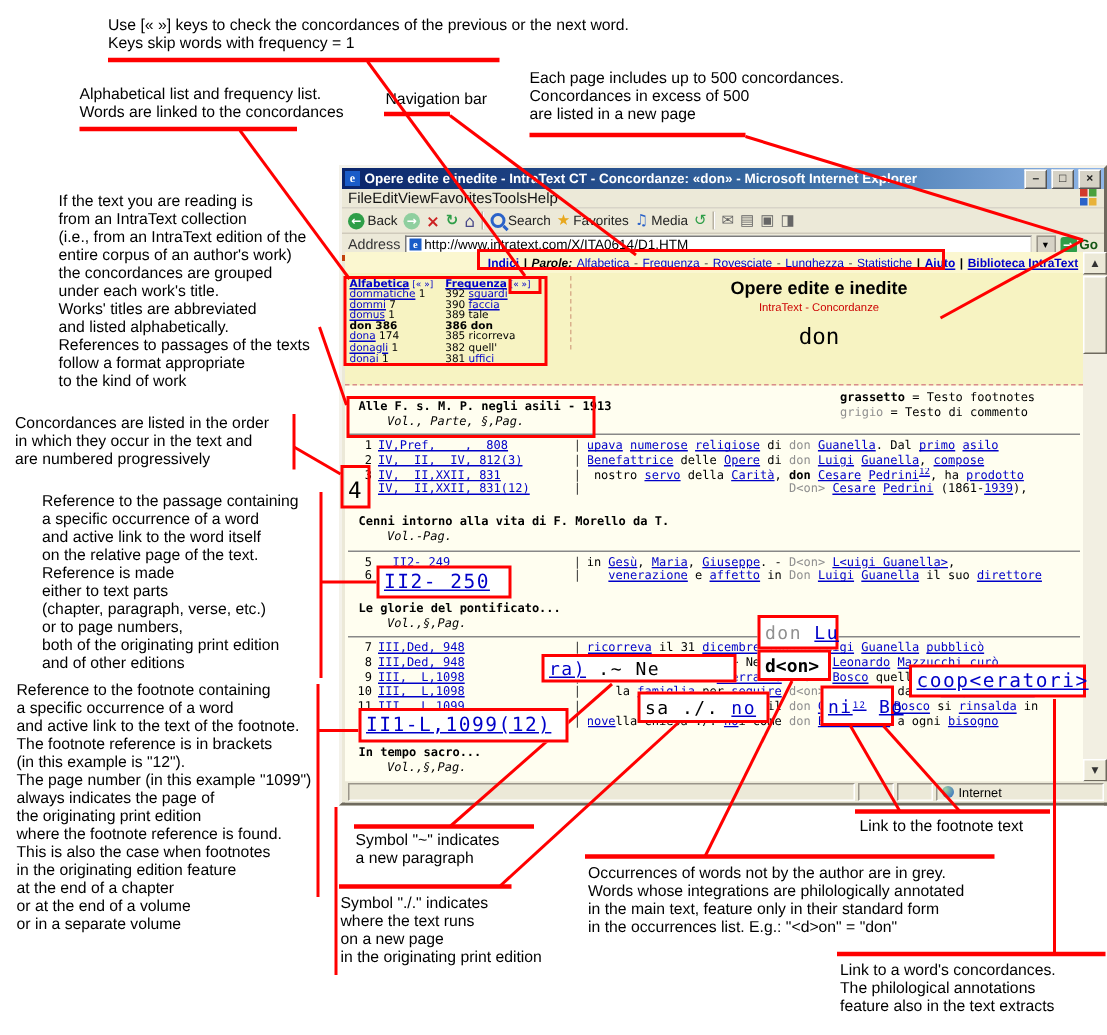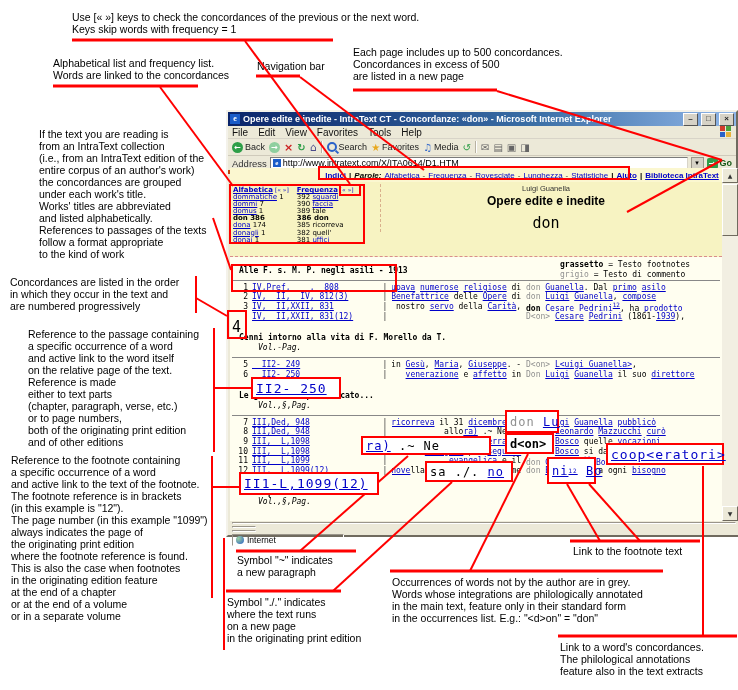--- a/index.html
+++ b/index.html
@@ -12,21 +12,21 @@
   
   #win{position:absolute;left:226px;top:110px;width:512px;height:427px;background:#ECE9D8;
        border:2px solid;border-color:#f4f2ea #6f6a5e #6f6a5e #f4f2ea;box-sizing:border-box;z-index:1;}
   #titlebar{height:14px;background:linear-gradient(to right,#0a246a,#3a6ea5 60%,#90b6e8);
             display:flex;align-items:center;padding:0 2px;gap:3px;}
   .title-eicon{width:10px;height:10px;background:#1a5cc8;color:#fff;font:bold 8px/10px "Liberation Serif",serif;
                text-align:center;flex:0 0 auto;}
   #titlebar .ttext{color:#fff;font:bold 9px "Liberation Sans",sans-serif;white-space:nowrap;overflow:hidden;flex:1;}
   .wctl{width:13px;height:11px;background:#d6d2c6;border:1px solid;border-color:#fff #555 #555 #fff;
         font:bold 8px/9px "Liberation Sans",sans-serif;text-align:center;color:#222;flex:0 0 auto;}
-  #menubar{height:12px;display:flex;align-items:center;gap:10px;padding:0 4px;border-bottom:1px solid #d8d4c8;}
+  #menubar{height:12px;display:flex;align-items:center;padding:0 4px;border-bottom:1px solid #d8d4c8;}
   .menu-item{font:10px "Liberation Sans",sans-serif;color:#111;}
   #menubar .flag{margin-left:auto;width:12px;height:12px;display:grid;grid-template-columns:5px 5px;grid-template-rows:5px 5px;gap:1px;}
   .flag i{display:block;}
   #toolbar{height:16px;display:flex;align-items:center;gap:4px;padding:0 4px;border-bottom:1px solid #cfcabb;}
   .tbtn{display:flex;align-items:center;gap:2px;}
   .tlabel{font:9px "Liberation Sans",sans-serif;color:#222;}
   .ticon{display:inline-block;text-align:center;}
   .icon-circ{width:11px;height:11px;border-radius:50%;color:#fff;font:bold 8px/11px "DejaVu Sans",sans-serif;}
   .ic-back{background:#2e9e48;}
   .ic-fwd{background:#8fcf9f;}
@@ -96,21 +96,21 @@
   .t-b{color:#000;font-weight:bold;}
   .t-sup{color:#0000C8;text-decoration:underline;font-size:6px;vertical-align:super;line-height:6px;}
   
   #vscroll{position:absolute;right:0;top:0;width:16px;height:353px;background:#F2EFE2;}
   .sbtn{position:absolute;left:0;width:16px;height:15px;background:#ECE9D8;border:1px solid;
         border-color:#fff #6f6a5e #6f6a5e #fff;box-sizing:border-box;font:6px/13px "DejaVu Sans",sans-serif;text-align:center;color:#333;}
   #sthumb{position:absolute;left:0;top:16px;width:16px;height:52px;background:#ECE9D8;border:1px solid;
           border-color:#fff #6f6a5e #6f6a5e #fff;box-sizing:border-box;}
   
   #statusbar{position:absolute;left:2px;top:409px;width:508px;height:14px;background:#ECE9D8;
-             display:flex;gap:2px;padding:1px 2px;box-sizing:border-box;flex-direction:column;}
+             display:flex;align-items:center;gap:2px;padding:1px 2px;box-sizing:border-box;}
   .spanel{height:10px;border:1px solid;border-color:#9a958a #fff #fff #9a958a;}
   .sp1{flex:1;}
   .sp2{width:22px;}
   .sp4{width:104px;display:flex;align-items:center;gap:3px;padding:0 3px;font:8.5px "Liberation Sans",sans-serif;color:#000;}
   .globe{width:8px;height:8px;border-radius:50%;background:radial-gradient(circle at 30% 30%,#9fd29f,#2a62c9);}
   
   .rbox{position:absolute;border:2px solid #FF0000;box-sizing:border-box;z-index:6;}
   .rbox.fill{background:#fff;display:flex;align-items:center;padding:0 3px;white-space:pre;}
   .mag12{font:12px "DejaVu Sans Mono",monospace;letter-spacing:1px;}
   .mag13{font:13px "DejaVu Sans Mono",monospace;letter-spacing:1px;}
@@ -333,34 +333,35 @@
               <div><span class="wl-num">392 </span><span class="wl-link">sguardi</span></div>
               <div><span class="wl-num">390 </span><span class="wl-link">faccia</span></div>
               <div><span class="wl-num">389 </span><span class="wl-plain">tale</span></div>
               <div><span class="wl-bold">386 </span><span class="wl-bold">don</span></div>
               <div><span class="wl-num">385 </span><span class="wl-plain">ricorreva</span></div>
               <div><span class="wl-num">382 </span><span class="wl-plain">quell'</span></div>
               <div><span class="wl-num">381 </span><span class="wl-link">uffici</span></div>
             </div>
         </div>
         <div id="titleblock">
-          <div class="author">Luigi Guanella</div>
           <div class="worktitle">Opere edite e inedite</div>
+          <div class="subtitle">IntraText - Concordanze</div>
           <div class="word">don</div>
         </div>
       </div>
 
       <div id="legend">
         <div><span class="lg-bold">grassetto</span><span> = Testo footnotes</span></div>
         <div><span class="lg-grey">grigio</span><span> = Testo di commento</span></div>
       </div>
 
       <div id="sections">
           <div class="sec">
             <div class="sec-title">Alle F. s. M. P. negli asili - 1913</div>
+            <div class="sec-format">Vol., Parte, §,Pag.</div>
             <div class="sec-rule"></div>
             <div class="crow"><span class="rn">1</span><span class="ref">IV,Pref,    ,  808</span><span class="pipe">|</span><span class="pre"><span class="t-l">occupava</span><span class="t-p"> </span><span class="t-l">numerose</span><span class="t-p"> </span><span class="t-l">religiose</span><span class="t-p"> di </span></span><span class="post"><span class="t-g">don</span><span class="t-p"> </span><span class="t-l">Guanella</span><span class="t-p">. Dal </span><span class="t-l">primo</span><span class="t-p"> </span><span class="t-l">asilo</span></span></div>
             <div class="crow"><span class="rn">2</span><span class="ref">IV,  II,  IV, 812(3)</span><span class="pipe">|</span><span class="pre"><span class="t-l">Benefattrice</span><span class="t-p"> delle </span><span class="t-l">Opere</span><span class="t-p"> di </span></span><span class="post"><span class="t-g">don</span><span class="t-p"> </span><span class="t-l">Luigi</span><span class="t-p"> </span><span class="t-l">Guanella</span><span class="t-p">, </span><span class="t-l">compose</span></span></div>
             <div class="crow"><span class="rn">3</span><span class="ref">IV,  II,XXII, 831</span><span class="pipe">|</span><span class="pre"><span class="t-p">nostro </span><span class="t-l">servo</span><span class="t-p"> della </span><span class="t-l">Carità</span><span class="t-p">, </span></span><span class="post"><span class="t-b">don</span><span class="t-p"> </span><span class="t-l">Cesare</span><span class="t-p"> </span><span class="t-l">Pedrini</span><span class="t-sup">12</span><span class="t-p">, ha </span><span class="t-l">prodotto</span></span></div>
             <div class="crow"><span class="rn hide">4</span><span class="ref">IV,  II,XXII, 831(12)</span><span class="pipe">|</span><span class="pre"></span><span class="post"><span class="t-g">D&lt;on&gt;</span><span class="t-p"> </span><span class="t-l">Cesare</span><span class="t-p"> </span><span class="t-l">Pedrini</span><span class="t-p"> (1861-</span><span class="t-l">1939</span><span class="t-p">),</span></span></div>
           </div>
           <div class="sec">
             <div class="sec-title">Cenni intorno alla vita di F. Morello da T.</div>
             <div class="sec-format">Vol.-Pag.</div>
             <div class="sec-rule"></div>

